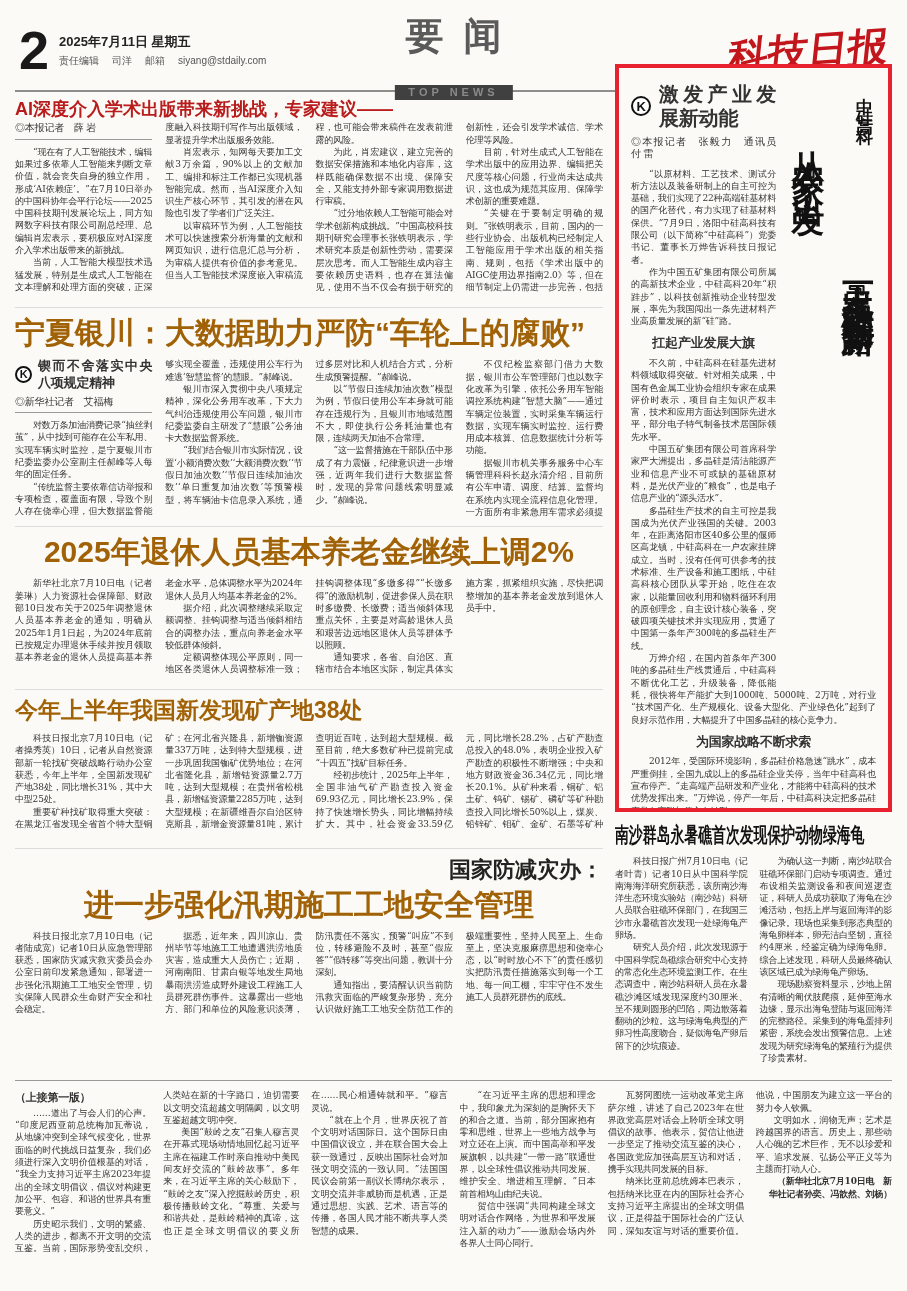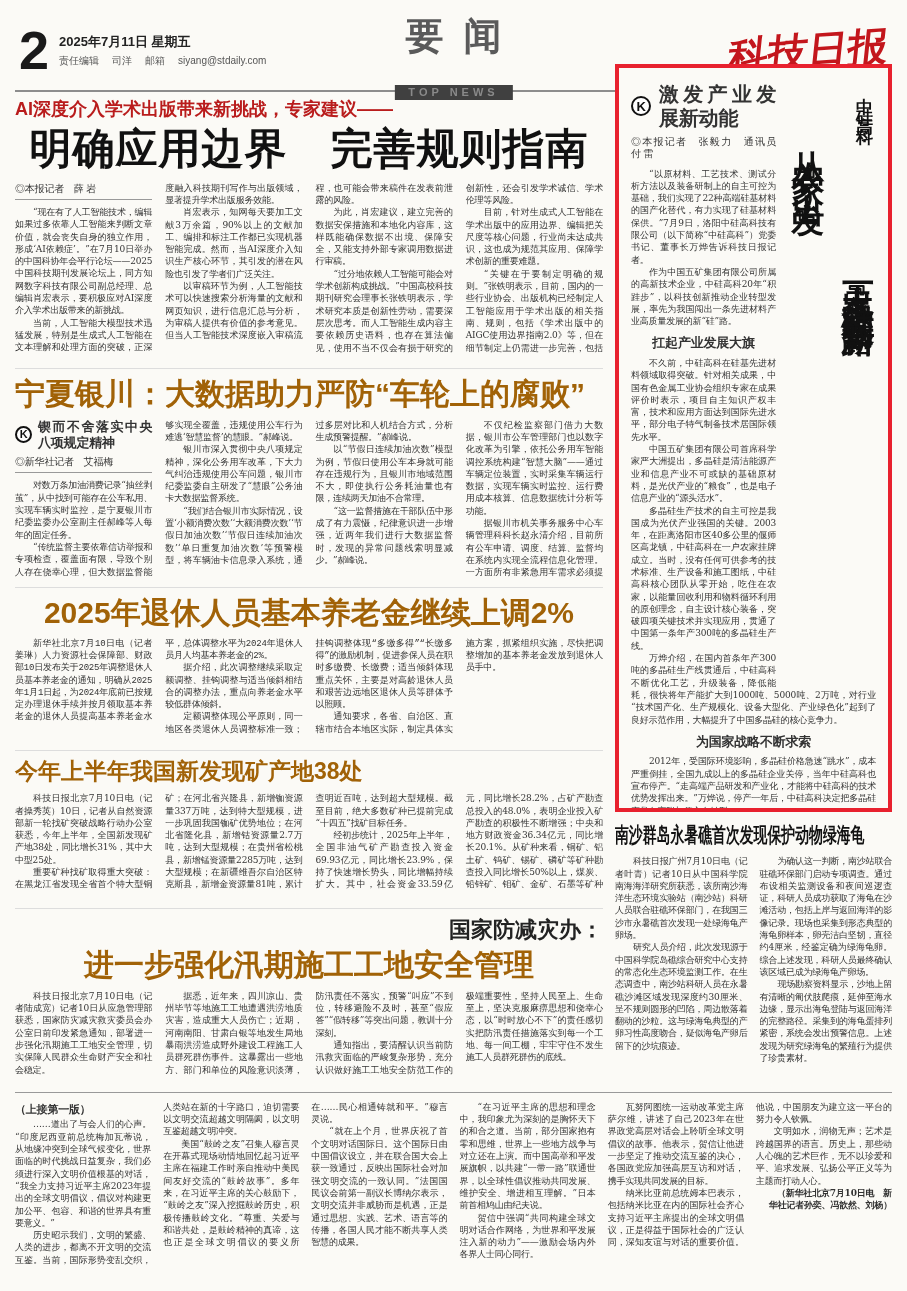--- a/index.html
+++ b/index.html
@@ -41,21 +41,21 @@
   .title-ctr { text-align:center; }
   .title-mi { font-size:23px; }
   .kicker-row { display:flex; align-items:center; gap:6px; font:900 13px/1.25 "Liberation Sans", sans-serif;
     margin-bottom:4px; break-inside:avoid; }
   .klogo { flex:0 0 auto; width:17px; height:17px; border:2px solid #111; border-radius:50%;
     display:inline-flex; align-items:center; justify-content:center;
     font:900 11px/1 "Liberation Sans", sans-serif; color:#111; background:#fff; }
   .kicker-flood { font: 900 22px/1.3 "Liberation Sans", sans-serif; margin-bottom:2px;text-align:right; }
   .ai-body { height:178px; }
   .yc-body { height:160px; }
-  .pn-body { height:104px;font-family:Liberation Mono, monospace; }
+  .pn-body { height:104px; }
   .mi-body { height:108px; }
   .fl-body { height:92px; }
   
   .redbox { border:4px solid #e8212e; background:#fbfaf6; padding:10px 12px; height:748px;
     position:relative; overflow:hidden; }
   .si-kicker { display:flex; align-items:center; gap:8px; font:900 20px/1.2 "Liberation Sans", sans-serif; margin:4px 0 6px; }
   .si-kicker .klogo { width:20px; height:20px; font-size:13px; }
   .si-byline { font-size:10px; margin-bottom:7px; font-family:"Liberation Sans", sans-serif; }
   .si-float { float:right; width:100px; height:600px; }
   .si-sub { font:700 13px/1.5 "Liberation Sans", sans-serif; text-align:center; margin:6px 0 4px; break-inside:avoid; }
@@ -101,21 +101,20 @@
     <div class="masthead">科技日报</div>
     <div class="hdr-rule"></div>
   </div>
 
   <div class="main">
 
     <div class="left-col">
 
       <div class="article">
         <div class="kicker-ai">AI深度介入学术出版带来新挑战，专家建议——</div>
-        <div class="title-xl">明确应用边界　完善规则指南</div>
         <div class="cols-4 ai-body body-text">
           <div class="byline">◎本报记者　薛 岩</div>
           <div>
               <p>“现在有了人工智能技术，编辑如果过多依靠人工智能来判断文章价值，就会丧失自身的独立作用，形成‘AI依赖症’。”在7月10日举办的中国科协年会平行论坛——2025中国科技期刊发展论坛上，同方知网数字科技有限公司副总经理、总编辑肖宏表示，要积极应对AI深度介入学术出版带来的新挑战。</p>
               <p>当前，人工智能大模型技术迅猛发展，特别是生成式人工智能在文本理解和处理方面的突破，正深度融入科技期刊写作与出版领域，显著提升学术出版服务效能。</p>
               <p>肖宏表示，知网每天要加工文献3万余篇，90%以上的文献加工、编排和标注工作都已实现机器智能完成。然而，当AI深度介入知识生产核心环节，其引发的潜在风险也引发了学者们广泛关注。</p>
               <p>以审稿环节为例，人工智能技术可以快速搜索分析海量的文献和网页知识，进行信息汇总与分析，为审稿人提供有价值的参考意见。但当人工智能技术深度嵌入审稿流程，也可能会带来稿件在发表前泄露的风险。</p>
               <p>为此，肖宏建议，建立完善的数据安保措施和本地化内容库，这样既能确保数据不出境、保障安全，又能支持外部专家调用数据进行审稿。</p>
               <p>“过分地依赖人工智能可能会对学术创新构成挑战。”中国高校科技期刊研究会理事长张铁明表示，学术研究本质是创新性劳动，需要深层次思考。而人工智能生成内容主要依赖历史语料，也存在算法偏见，使用不当不仅会有损于研究的创新性，还会引发学术诚信、学术伦理等风险。</p>
               <p>目前，针对生成式人工智能在学术出版中的应用边界、编辑把关尺度等核心问题，行业尚未达成共识，这也成为规范其应用、保障学术创新的重要难题。</p>

